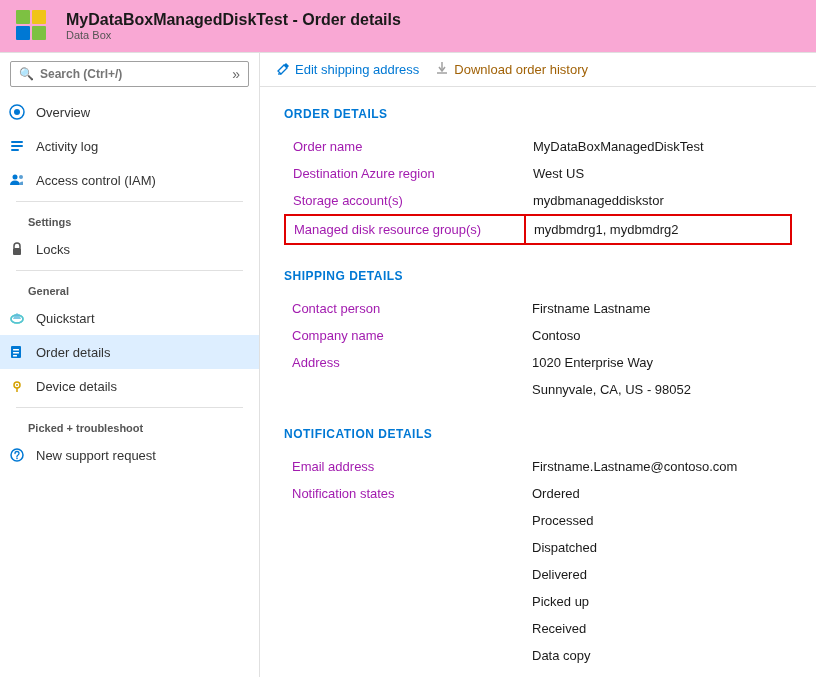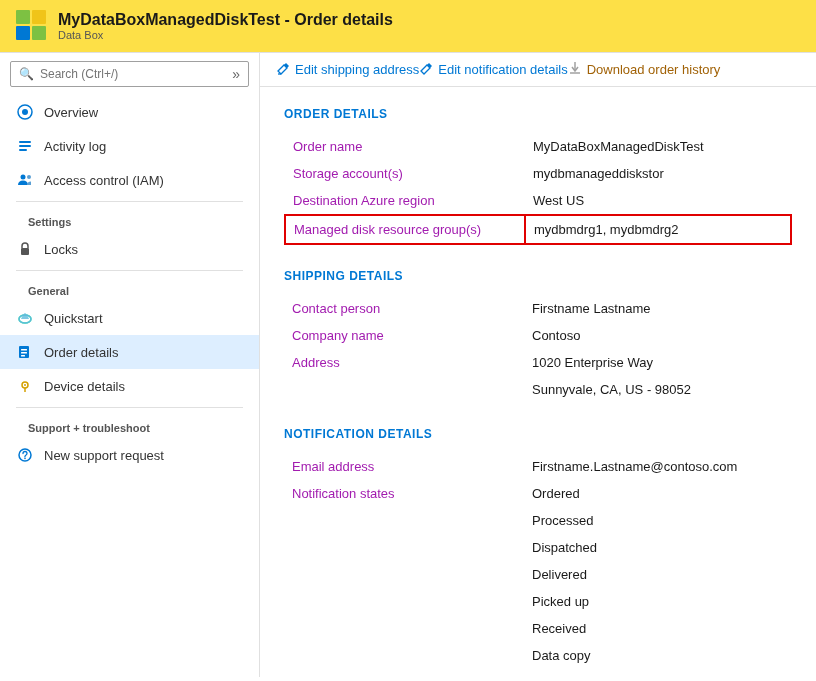--- a/index.html
+++ b/index.html
@@ -4,21 +4,22 @@
   <style>
     * { box-sizing: border-box; margin: 0; padding: 0; }
     body { font-family: 'Segoe UI', Arial, sans-serif; font-size: 13px; color: #333; background: #fff; width: 816px; height: 681px; overflow: hidden; }
 
     
     .top-header {
       display: flex;
       align-items: center;
       padding: 10px 16px;
       border-bottom: 1px solid #e0e0e0;
-      background: #fde047;
+      background: #f9a8d4;
+      gap: 8px;
     }
     .app-icon {
       width: 32px;
       height: 32px;
       margin-right: 10px;
       flex-shrink: 0;
     }
     .header-title-block {}
     .header-title {
       font-size: 16px;
@@ -60,33 +61,34 @@
       margin-right: 6px;
       font-size: 12px;
     }
     .sidebar-search-input {
       border: none;
       outline: none;
       font-size: 12px;
       color: #555;
       background: transparent;
       width: 100%;
+      font-weight: bold;
     }
     .sidebar-collapse-btn {
       margin-left: auto;
       cursor: pointer;
       color: #666;
       font-size: 14px;
       flex-shrink: 0;
     }
 
     .sidebar-nav-item {
       display: flex;
       align-items: center;
-      padding: 8px 16px;
+      padding: 8px 8px;
       cursor: pointer;
       color: #333;
       font-size: 13px;
     }
     .sidebar-nav-item.active { background: #ddeeff; }
     .sidebar-nav-icon {
       width: 18px;
       height: 18px;
       margin-right: 10px;
       flex-shrink: 0;
@@ -114,20 +116,21 @@
       overflow-y: auto;
       background: #fff;
     }
 
     
     .toolbar {
       display: flex;
       align-items: center;
       padding: 8px 16px;
       border-bottom: 1px solid #e0e0e0;
+      gap: 16px;
     }
     .toolbar-btn {
       display: flex;
       align-items: center;
       gap: 5px;
       font-size: 13px;
       color: #0078d4;
       cursor: pointer;
       background: none;
       border: none;
@@ -293,21 +296,21 @@
             <circle cx="8" cy="7" r="3" fill="none" stroke="#d4a000" stroke-width="1.5"></circle>
             <circle cx="8" cy="7" r="1" fill="#d4a000"></circle>
             <line x1="8" y1="10" x2="8" y2="14" stroke="#d4a000" stroke-width="1.5"></line>
           </svg>
       </span>
       <span>Device details</span>
     </div>
 
     <hr class="sidebar-divider">
 
-    <div class="sidebar-section-label">Support + troubleshoot</div>
+    <div class="sidebar-section-label">Picked + troubleshoot</div>
     <div class="sidebar-nav-item">
       <span class="sidebar-nav-icon">
         <svg width="16" height="16" viewBox="0 0 16 16">
             <circle cx="8" cy="8" r="6" fill="none" stroke="#0078d4" stroke-width="1.5"></circle>
             <circle cx="8" cy="11.5" r="0.8" fill="#0078d4"></circle>
             <path d="M6 6.5c0-1.1.9-2 2-2s2 .9 2 2c0 1-.7 1.5-1.5 2S8 10 8 10" fill="none" stroke="#0078d4" stroke-width="1.3" stroke-linecap="round"></path>
           </svg>
       </span>
       <span>New support request</span>
     </div>
@@ -319,29 +322,20 @@
       <button class="toolbar-btn">
         <span class="toolbar-btn-icon">
           <svg width="14" height="14" viewBox="0 0 14 14">
               <path d="M2 10 L8 4 L11 7 L5 13 Z" fill="none" stroke="#0078d4" stroke-width="1.3"></path>
               <path d="M8 4 L10 2 L13 5 L11 7 Z" fill="#0078d4"></path>
               <line x1="2" y1="13" x2="5" y2="13" stroke="#0078d4" stroke-width="1.3"></line>
             </svg>
         </span>
         <span>Edit shipping address</span>
       </button>
-      <button class="toolbar-btn">
-        <span class="toolbar-btn-icon">
-          <svg width="14" height="14" viewBox="0 0 14 14">
-              <path d="M2 10 L8 4 L11 7 L5 13 Z" fill="none" stroke="#0078d4" stroke-width="1.3"></path>
-              <path d="M8 4 L10 2 L13 5 L11 7 Z" fill="#0078d4"></path>
-            </svg>
-        </span>
-        <span>Edit notification details</span>
-      </button>
       <button class="toolbar-btn disabled">
         <span class="toolbar-btn-icon">
           <svg width="14" height="14" viewBox="0 0 14 14">
               <line x1="7" y1="1" x2="7" y2="9" stroke="#a0a0a0" stroke-width="1.5"></line>
               <polyline points="4,6 7,10 10,6" fill="none" stroke="#a0a0a0" stroke-width="1.5"></polyline>
               <line x1="2" y1="12" x2="12" y2="12" stroke="#a0a0a0" stroke-width="1.5"></line>
             </svg>
         </span>
         <span>Download order history</span>
       </button>
@@ -350,26 +344,26 @@
     <div class="content-body">
 
       <div class="section-title">ORDER DETAILS</div>
       <table class="detail-table">
         <tbody>
             <tr>
           <td>Order name</td>
           <td>MyDataBoxManagedDiskTest</td>
         </tr>
         <tr>
+          <td>Destination Azure region</td>
+          <td>West US</td>
+        </tr>
+        <tr>
           <td>Storage account(s)</td>
           <td>mydbmanageddiskstor</td>
-        </tr>
-        <tr>
-          <td>Destination Azure region</td>
-          <td>West US</td>
         </tr>
         <tr class="highlighted-row">
           <td>Managed disk resource group(s)</td>
           <td>mydbmdrg1, mydbmdrg2</td>
         </tr>
       </tbody>
         </table>
 
       <div class="section-title">SHIPPING DETAILS</div>
       <table class="detail-table">

